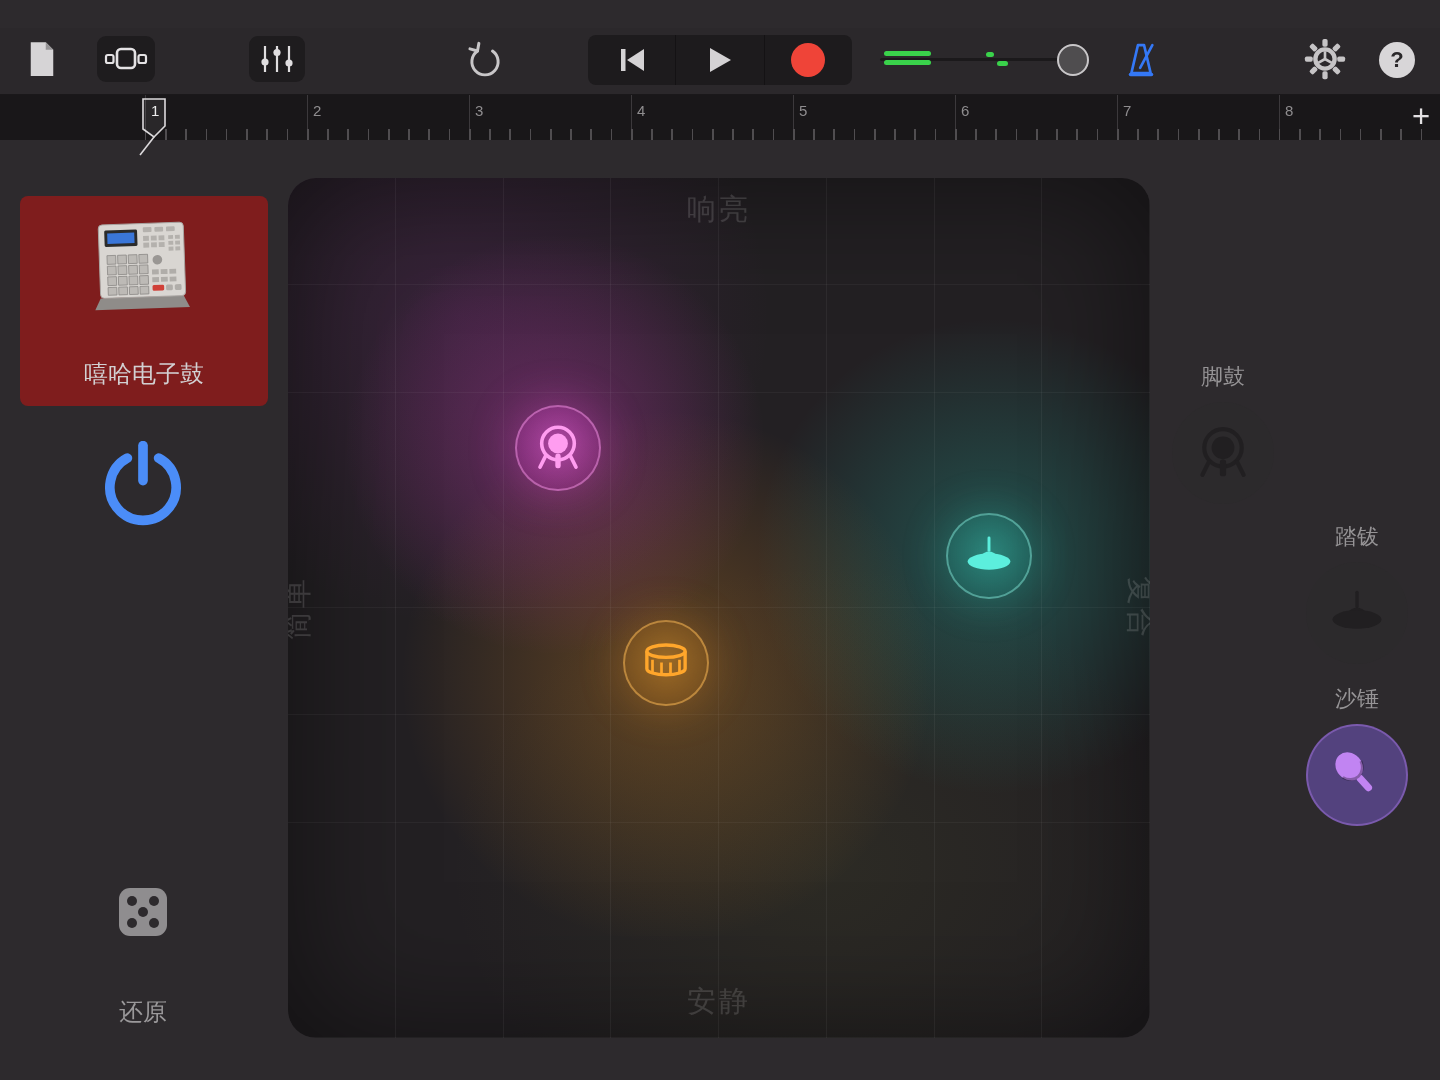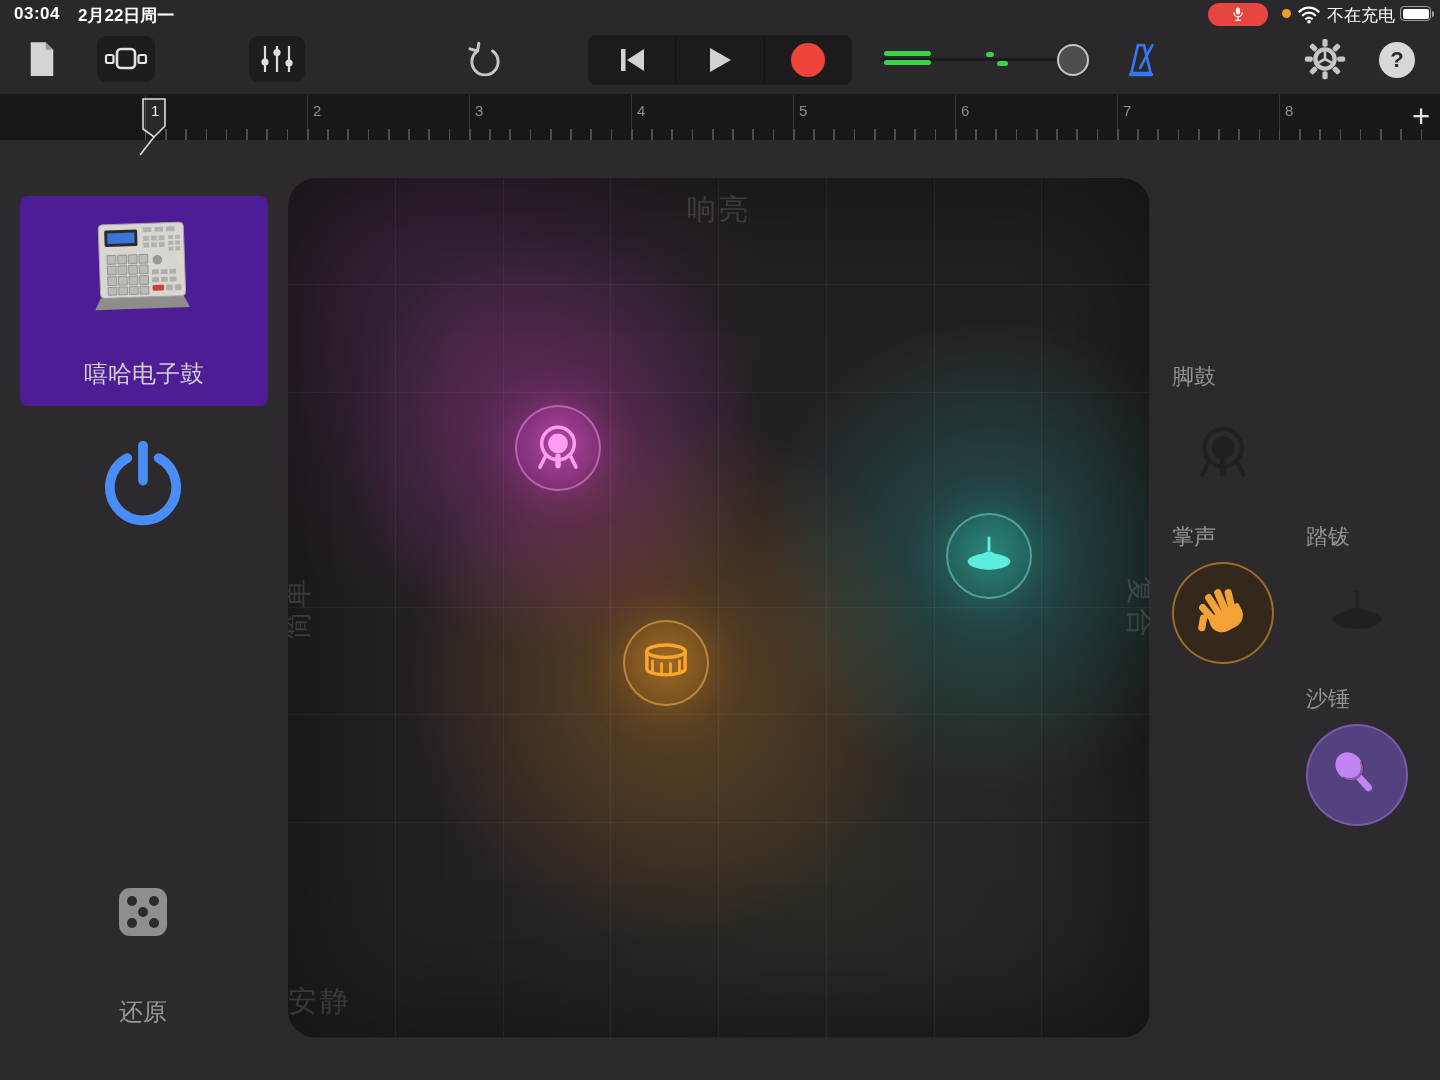--- a/index.html
+++ b/index.html
@@ -38,21 +38,21 @@
       repeating-linear-gradient(to right,#3c393c 0 1px,transparent 1px 162px);
     background-size:1300px 11px,1300px 100%;
     background-position:145px bottom,145px 0;
     background-repeat:no-repeat,no-repeat;}
   .bar-num{position:absolute;top:8px;font-size:15px;color:#8f8d8f;}
   .bar-num.inplay{color:#ececec;}
   .add-btn{position:absolute;left:1404px;top:98px;width:34px;height:38px;color:#e3e1e3;font-size:31px;font-weight:300;display:flex;align-items:center;justify-content:center;}
   .playhead{position:absolute;left:134px;top:96px;z-index:5;}
 
   
-  .inst-card{position:absolute;left:20px;top:196px;width:248px;height:210px;background:#4c1d95;border-radius:8px;}
+  .inst-card{position:absolute;left:20px;top:196px;width:248px;height:210px;background:#7f1d1d;border-radius:8px;}
   .inst-name{position:absolute;left:0;top:162px;width:248px;text-align:center;font-size:24px;color:#d2d0d2;}
   .power{position:absolute;left:97px;top:441px;width:92px;height:92px;}
   .dice{position:absolute;left:119px;top:888px;width:48px;height:48px;background:#8f8d8f;border-radius:11px;}
   .dice i{position:absolute;width:10px;height:10px;border-radius:50%;background:#2d2a2d;}
   .reset-label{position:absolute;left:63px;top:996px;width:160px;text-align:center;font-size:24px;color:#9b999b;}
 
   
   .pad-grid{position:absolute;left:288px;top:178px;width:862px;height:860px;border-radius:28px;overflow:hidden;
     background:
       radial-gradient(300px 300px at 31% 31%, rgba(214,62,190,.34), transparent 70%),
@@ -61,31 +61,31 @@
       radial-gradient(340px 340px at 82% 44%, rgba(34,196,178,.30), transparent 70%),
       radial-gradient(520px 420px at 62% 80%, rgba(130,140,50,.10), transparent 72%),
       #232023;
     box-shadow:inset 0 0 130px rgba(0,0,0,.5);}
   .grid-lines{position:absolute;inset:0;border-radius:inherit;
     background:
       repeating-linear-gradient(to right,transparent 0 106.75px, rgba(255,255,255,.05) 106.75px 107.75px),
       repeating-linear-gradient(to bottom,transparent 0 106.5px, rgba(255,255,255,.045) 106.5px 107.5px);}
   .axis{position:absolute;color:rgba(255,255,255,.14);font-size:29px;letter-spacing:3px;}
   .axis.top{left:0;right:0;top:12px;text-align:center;}
-  .axis.bottom{left:0;right:0;bottom:16px;}
+  .axis.bottom{left:0;right:0;bottom:16px;text-align:center;}
   .axis.left{left:-22px;top:50%;transform:translateY(-50%) rotate(-90deg);}
   .axis.right{right:-22px;top:50%;transform:translateY(-50%) rotate(90deg);}
   .gpad{position:absolute;width:86px;height:86px;border-radius:50%;display:flex;align-items:center;justify-content:center;}
   .gpad svg{width:54px;height:54px;}
   .gpad.kick{background:radial-gradient(circle at 50% 45%, rgba(238,96,222,.52), rgba(200,55,185,.30) 75%);border:2px solid rgba(255,160,240,.45);color:#ff9df0;box-shadow:0 0 46px rgba(230,80,210,.35);}
   .gpad.snare{background:radial-gradient(circle at 50% 45%, rgba(245,165,45,.40), rgba(220,135,25,.22) 75%);border:2px solid rgba(255,190,90,.5);color:#ffa62b;box-shadow:0 0 46px rgba(240,150,40,.30);}
   .gpad.hihat{background:radial-gradient(circle at 50% 45%, rgba(55,205,185,.42), rgba(35,170,155,.24) 75%);border:2px solid rgba(140,240,225,.45);color:#5ceedd;box-shadow:0 0 46px rgba(45,200,180,.30);}
 
   
-  .pal-item{position:absolute;width:102px;}
+  .pal-item{position:absolute;width:102px;text-align:center;}
   .pal-label{font-size:22px;color:#969496;margin-bottom:10px;}
   .ppad{width:102px;height:102px;border-radius:50%;display:flex;align-items:center;justify-content:center;}
   .ppad svg{width:62px;height:62px;}
   .ppad.dim{background:#2c2a2c;color:#211f21;}
   .ppad.clap{background:radial-gradient(circle,#3a2d1c 0%,#30251а 100%);background-color:#33281b;border:2px solid rgba(244,166,50,.55);color:#f2a237;}
   .ppad.crash{background:#34506e;border:2px solid rgba(110,160,220,.5);color:#8ec4f0;}
   .ppad.shaker{background:#53427e;border:2px solid rgba(170,120,230,.45);color:#c184f2;}
 </style>
 </head>
 <body>
@@ -129,41 +129,20 @@
         <ellipse cx="24" cy="15" rx="10" ry="11.5" fill="currentColor"></ellipse>
         <rect x="21.2" y="25" width="5.6" height="15" rx="2.8" fill="currentColor"></rect>
         <path d="M14.6 18 a10 11.5 0 0 0 18.8 0" fill="none" stroke="rgba(0,0,0,.3)" stroke-width="2.2"></path>
       </g>
     </symbol>
   </defs>
 </svg>
 
 <div class="screen">
 
-  <div class="statusbar">
-    <span class="sb-time">03:04</span>
-    <span class="sb-date">2月22日周一</span>
-    <div class="mic-pill">
-      <svg width="14" height="17" viewBox="0 0 24 28">
-        <rect x="8.5" y="2" width="7" height="12" rx="3.5" fill="#fff"></rect>
-        <path d="M5 11 a7 7 0 0 0 14 0" fill="none" stroke="#fff" stroke-width="2.2" stroke-linecap="round"></path>
-        <path d="M12 18 v4 M8 24 h8" stroke="#fff" stroke-width="2.2" stroke-linecap="round"></path>
-      </svg>
-    </div>
-    <span class="sb-dot"></span>
-    <svg class="sb-wifi" width="24" height="20" viewBox="0 0 24 21">
-      <path d="M2 8 a14 14 0 0 1 20 0 M5.5 11.8 a9 9 0 0 1 13 0 M9 15.5 a4.6 4.6 0 0 1 6 0" fill="none" stroke="#fff" stroke-width="2.3" stroke-linecap="round"></path>
-      <circle cx="12" cy="18.6" r="1.9" fill="#fff"></circle>
-    </svg>
-    <span class="sb-charge">不在充电</span>
-    <div class="battery">
-      <div class="fill"></div>
-        <div class="nub"></div>
-    </div>
-  </div>
 
   <div class="toolbar">
     <div class="tb-btn" style="left:24px;top:10px;width:36px;height:42px;">
       <svg width="30" height="38" viewBox="0 0 32 40">
         <path d="M4 2 h16 l8 8 v28 h-24 z" fill="#d6d4d6"></path>
         <path d="M20 2 v8 h8 z" fill="#969496"></path>
       </svg>
     </div>
     <div class="tb-btn tb-dark" style="left:97px;top:8px;width:58px;height:46px;">
       <svg width="44" height="26" viewBox="0 0 44 26">
@@ -351,28 +330,20 @@
   </div>
 
   <div class="pal-item" style="left:1172px;top:362px;">
     <div class="pal-label">脚鼓</div>
     <div class="ppad dim">
       <svg>
           <use href="#i-kick"></use>
         </svg>
     </div>
   </div>
-  <div class="pal-item" style="left:1172px;top:522px;">
-    <div class="pal-label">掌声</div>
-    <div class="ppad clap">
-      <svg>
-          <use href="#i-hand"></use>
-        </svg>
-    </div>
-  </div>
   <div class="pal-item" style="left:1306px;top:522px;">
     <div class="pal-label">踏钹</div>
     <div class="ppad dim">
       <svg>
           <use href="#i-cymbal"></use>
         </svg>
     </div>
   </div>
   <div class="pal-item" style="left:1306px;top:684px;">
     <div class="pal-label">沙锤</div>

